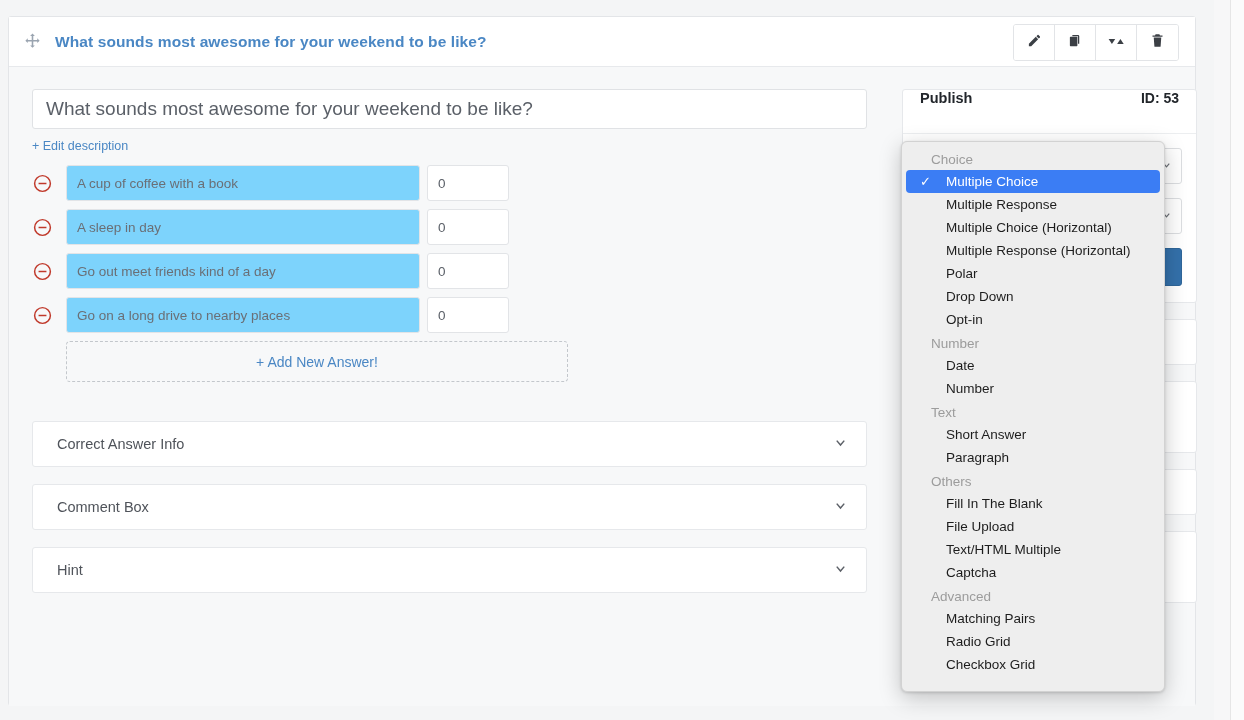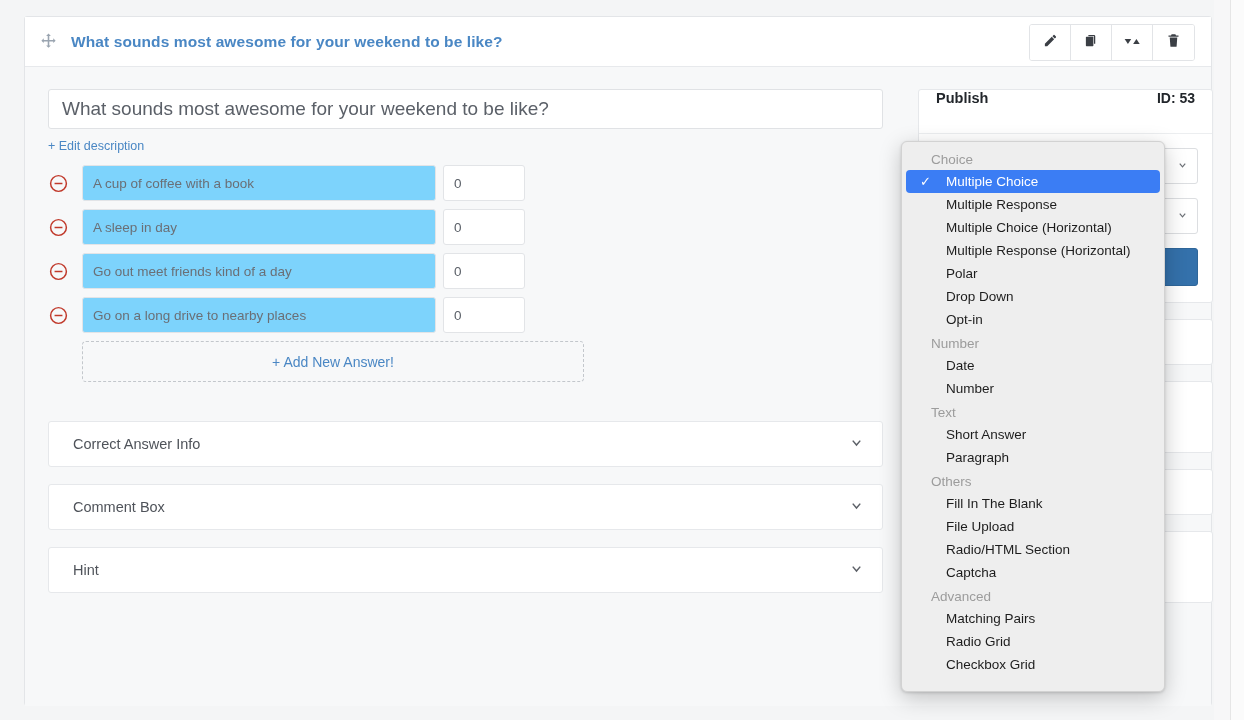--- a/index.html
+++ b/index.html
@@ -20,21 +20,21 @@
     position: absolute; top: 0; right: 0; width: 14px; height: 720px;
     background: #fbfbfb; border-left: 1px solid #e6e6e6;
   }
   .page-gutter2 {
     position: absolute; top: 0; right: 14px; width: 16px; height: 720px;
     background: #f7f7f8;
   }
 
   
   .q-card {
-    position: absolute; left: 24px; top: 16px;
+    position: absolute; left: 8px; top: 16px;
     width: 1188px; height: 690px;
     background: #fdfdfd;
     border: 1px solid #e3e5e8;
     border-radius: 3px;
   }
   .q-header {
     position: relative;
     height: 50px;
     background: #ffffff;
     border-bottom: 1px solid #e7e9ec;
@@ -414,21 +414,21 @@
     </div>
 
     <div class="dd-group">Others</div>
     <div class="dd-item">
       <span>Fill In The Blank</span>
     </div>
     <div class="dd-item">
       <span>File Upload</span>
     </div>
     <div class="dd-item">
-      <span>Radio/HTML Section</span>
+      <span>Text/HTML Multiple</span>
     </div>
     <div class="dd-item">
       <span>Captcha</span>
     </div>
 
     <div class="dd-group">Advanced</div>
     <div class="dd-item">
       <span>Matching Pairs</span>
     </div>
     <div class="dd-item">

